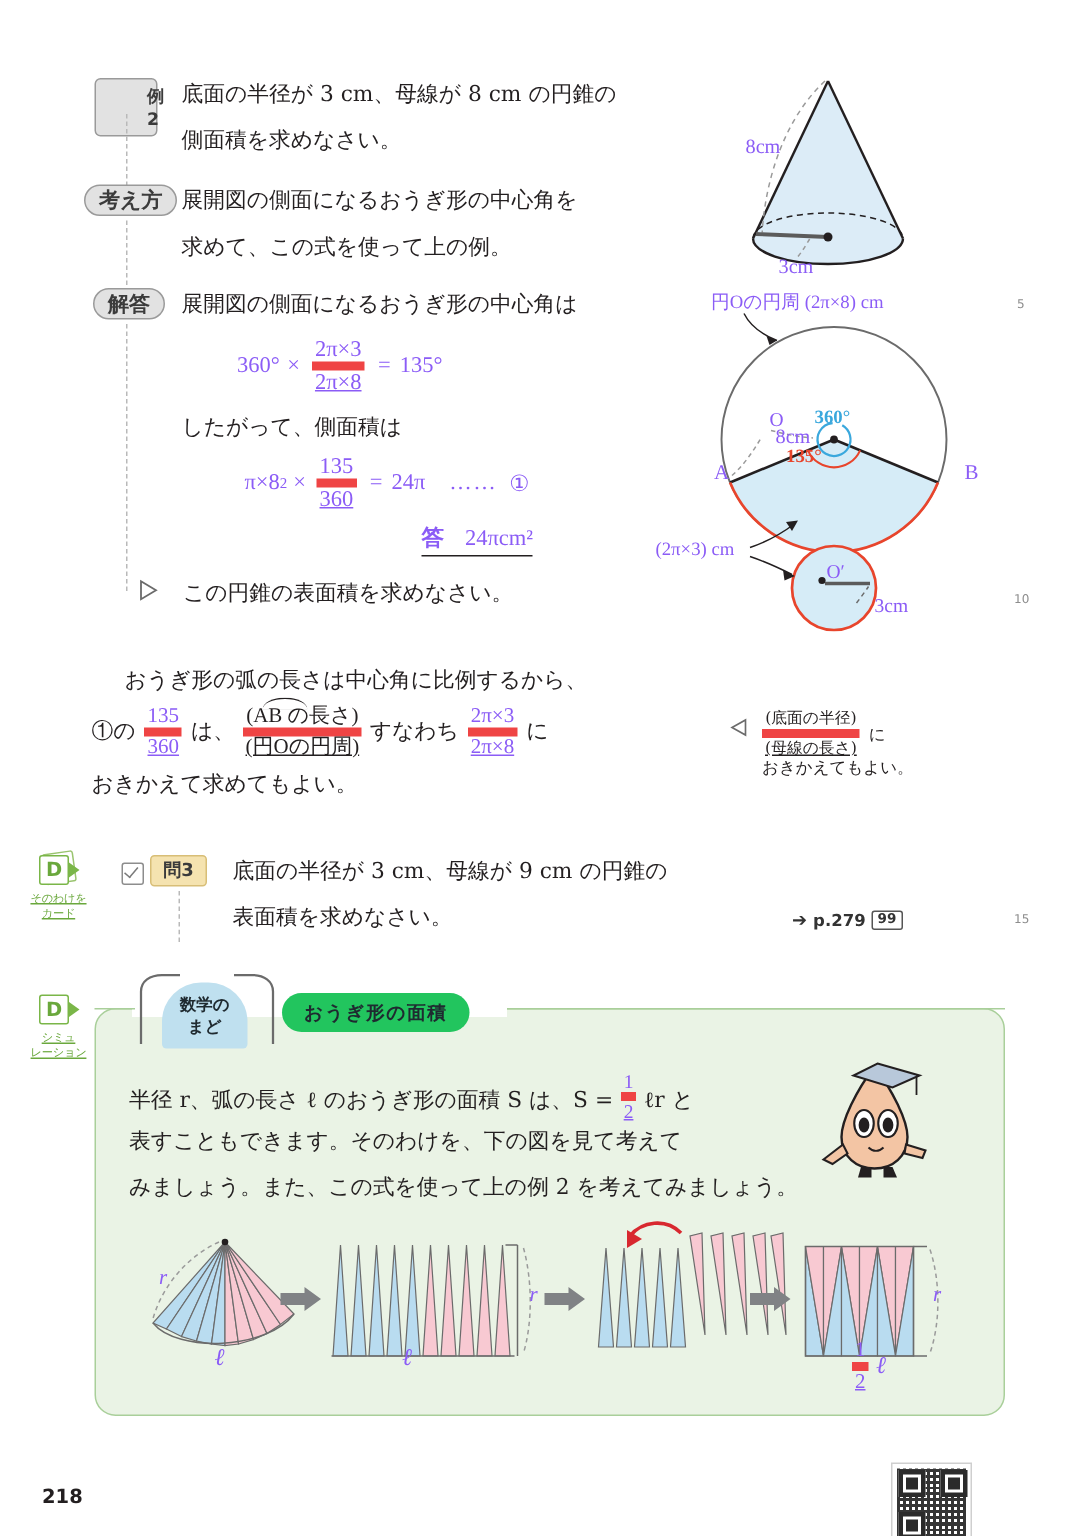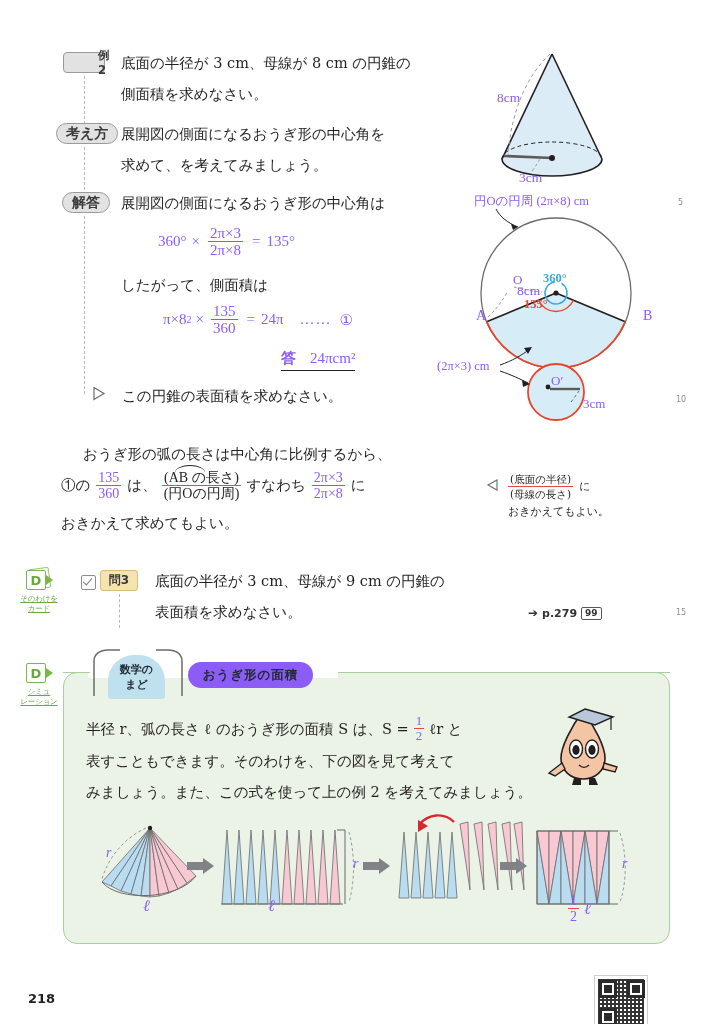--- a/index.html
+++ b/index.html
@@ -18,21 +18,21 @@
 
   
   .pill{
     display:inline-flex;align-items:center;justify-content:center;
     font-family:"DejaVu Sans","Liberation Sans",sans-serif;
     font-weight:700;color:#3b3b3b;
     background:#e2e2e2;
     border:1px solid #9a9a9a;
     box-sizing:border-box;
   }
-  .pill-rei{width:42px;height:21px;border-radius:4px;font-size:11.5px;letter-spacing:.5px;padding-left:40px;}
+  .pill-rei{width:42px;height:39px;border-radius:4px;font-size:11.5px;letter-spacing:.5px;padding-left:40px;}
   .pill-round{height:21px;border-radius:11px;font-size:14px;padding:0 9px;}
 
   
   .gutter-dash{
     border-left:1px dashed #b9b9b9;
     width:0;
   }
 
   
   .jp{
@@ -46,21 +46,21 @@
     font-size:15px;color:#8b5cf6;white-space:nowrap;
   }
   .it{font-style:italic;}
 
   
   .frac{
     display:inline-flex;flex-direction:column;align-items:center;
     vertical-align:-0.52em;margin:0 3px;line-height:1.08;
   }
   .frac .num{padding:0 2px;}
-  .frac .den{padding:0 2px;border-top:1px solid #ef4444;}
+  .frac .den{padding:0 2px;border-top:6px solid #ef4444;text-decoration:underline;}
 
   
   .ans{border-bottom:1px solid #231f20;padding-bottom:2px;}
 
   
   .lineno{
     font-family:"DejaVu Sans","Liberation Sans",sans-serif;
     font-size:8px;color:#8d8d8d;
   }
 
@@ -122,21 +122,21 @@
   
   .green-panel{
     position:absolute;
     background:#eaf3e5;
     border:1.5px solid #a9cf9a;
     border-radius:14px;
     box-sizing:border-box;
   }
   .tab-chip{
     position:absolute;
-    background:#8b5cf6;border-radius:14px;
+    background:#22c55e;border-radius:14px;
     font-family:"DejaVu Sans","Liberation Sans",sans-serif;
     font-weight:700;font-size:12.5px;color:#1f2a30;
     display:flex;align-items:center;justify-content:center;
     letter-spacing:1px;
   }
   .mado{
     position:absolute;background:#bfe0ef;
     border-radius:26px 26px 3px 3px;
     font-family:"DejaVu Sans","Liberation Sans",sans-serif;
     font-weight:700;font-size:11px;color:#1f2a30;
@@ -177,21 +177,21 @@
   <div class="abs pill pill-rei" style="left:63px;top:52px;">例2</div>
   <div class="abs gutter-dash" style="left:84px;top:76px;height:48px;"></div>
 
   <div class="abs jp" style="left:121px;top:50px;">底面の半径が 3 cm、母線が 8 cm の円錐の</div>
   <div class="abs jp" style="left:121px;top:81px;">側面積を求めなさい。</div>
 
   <div class="abs pill pill-round" style="left:56px;top:123px;">考え方</div>
   <div class="abs gutter-dash" style="left:84px;top:147px;height:48px;"></div>
 
   <div class="abs jp" style="left:121px;top:121px;">展開図の側面になるおうぎ形の中心角を</div>
-  <div class="abs jp" style="left:121px;top:152px;">求めて、を考えてみましょう。</div>
+  <div class="abs jp" style="left:121px;top:152px;">求めて、この式を使って上の例。</div>
 
   <div class="abs pill pill-round" style="left:62px;top:192px;">解答</div>
   <div class="abs gutter-dash" style="left:84px;top:216px;height:178px;"></div>
 
   <div class="abs jp" style="left:121px;top:190px;">展開図の側面になるおうぎ形の中心角は</div>
 
   <div class="abs math" style="left:158px;top:225px;display:flex;align-items:center;">
     <span>360°</span>
     <span style="margin:0 5px;">×</span>
     <span class="frac">

